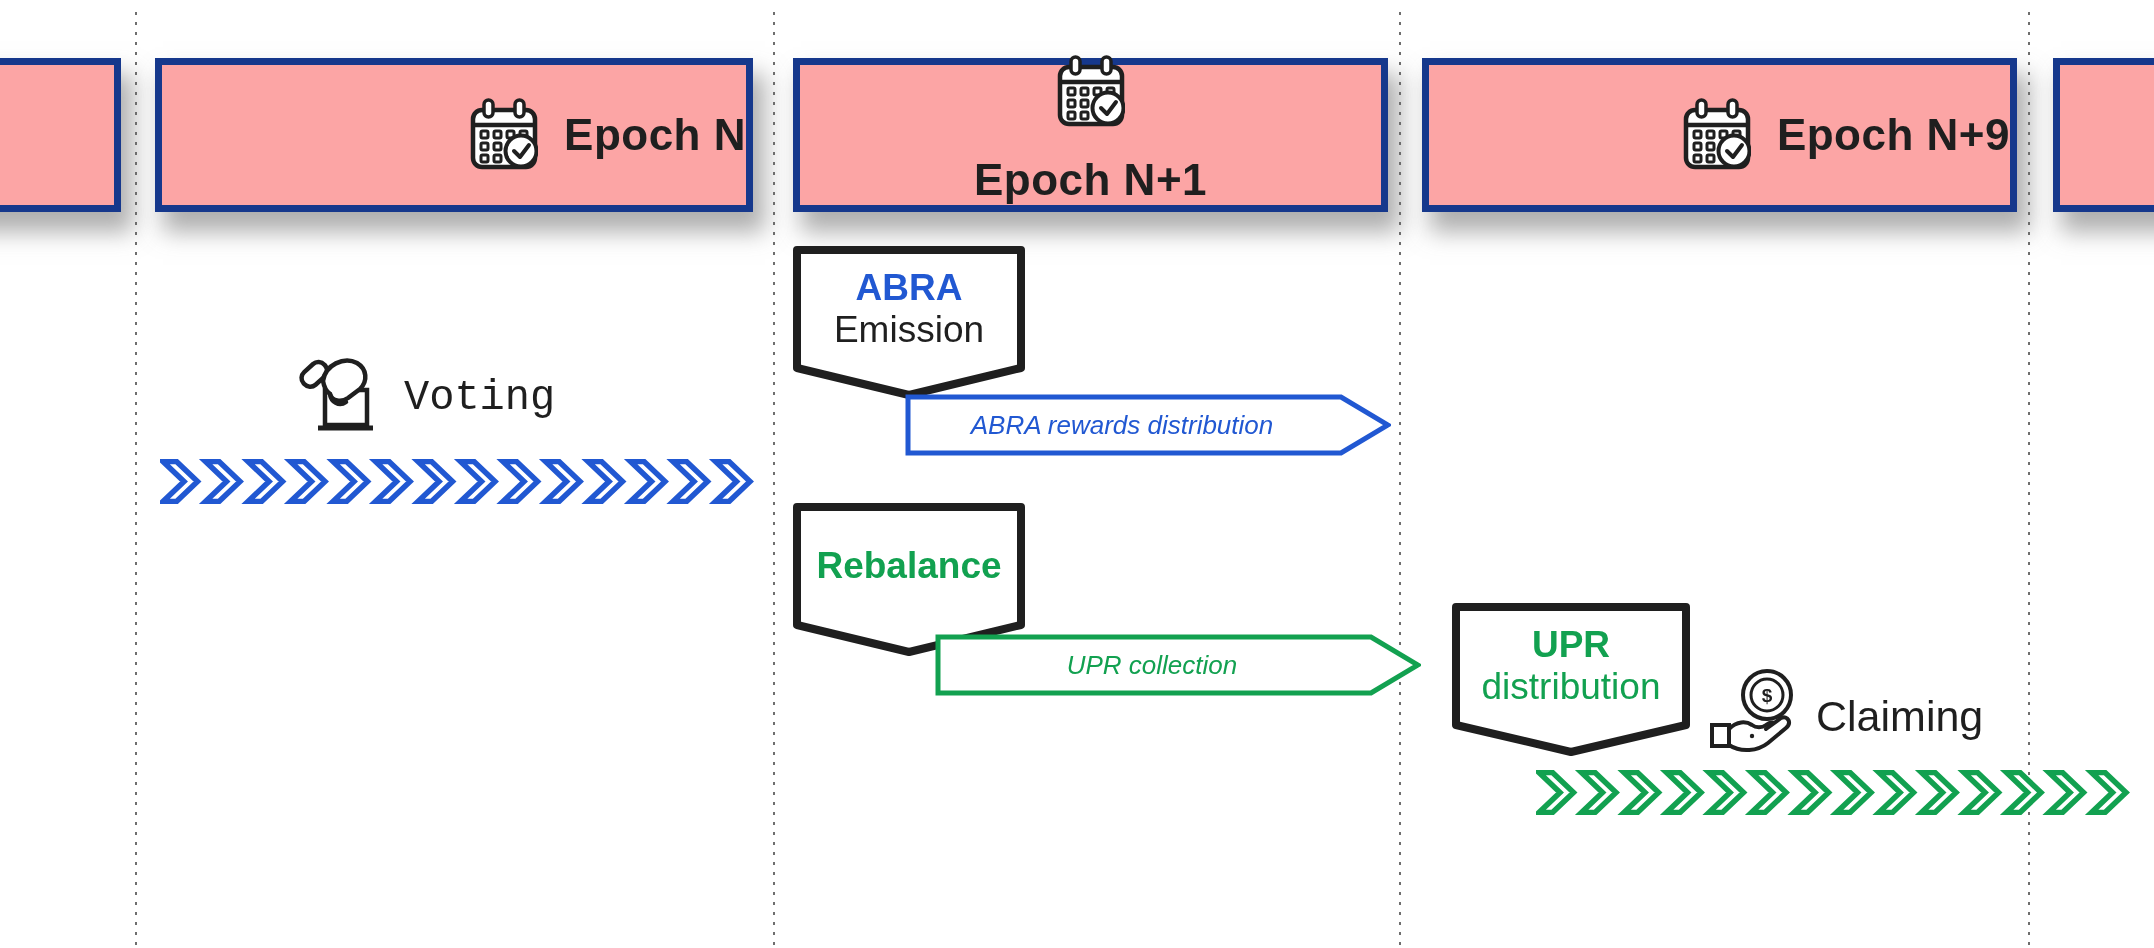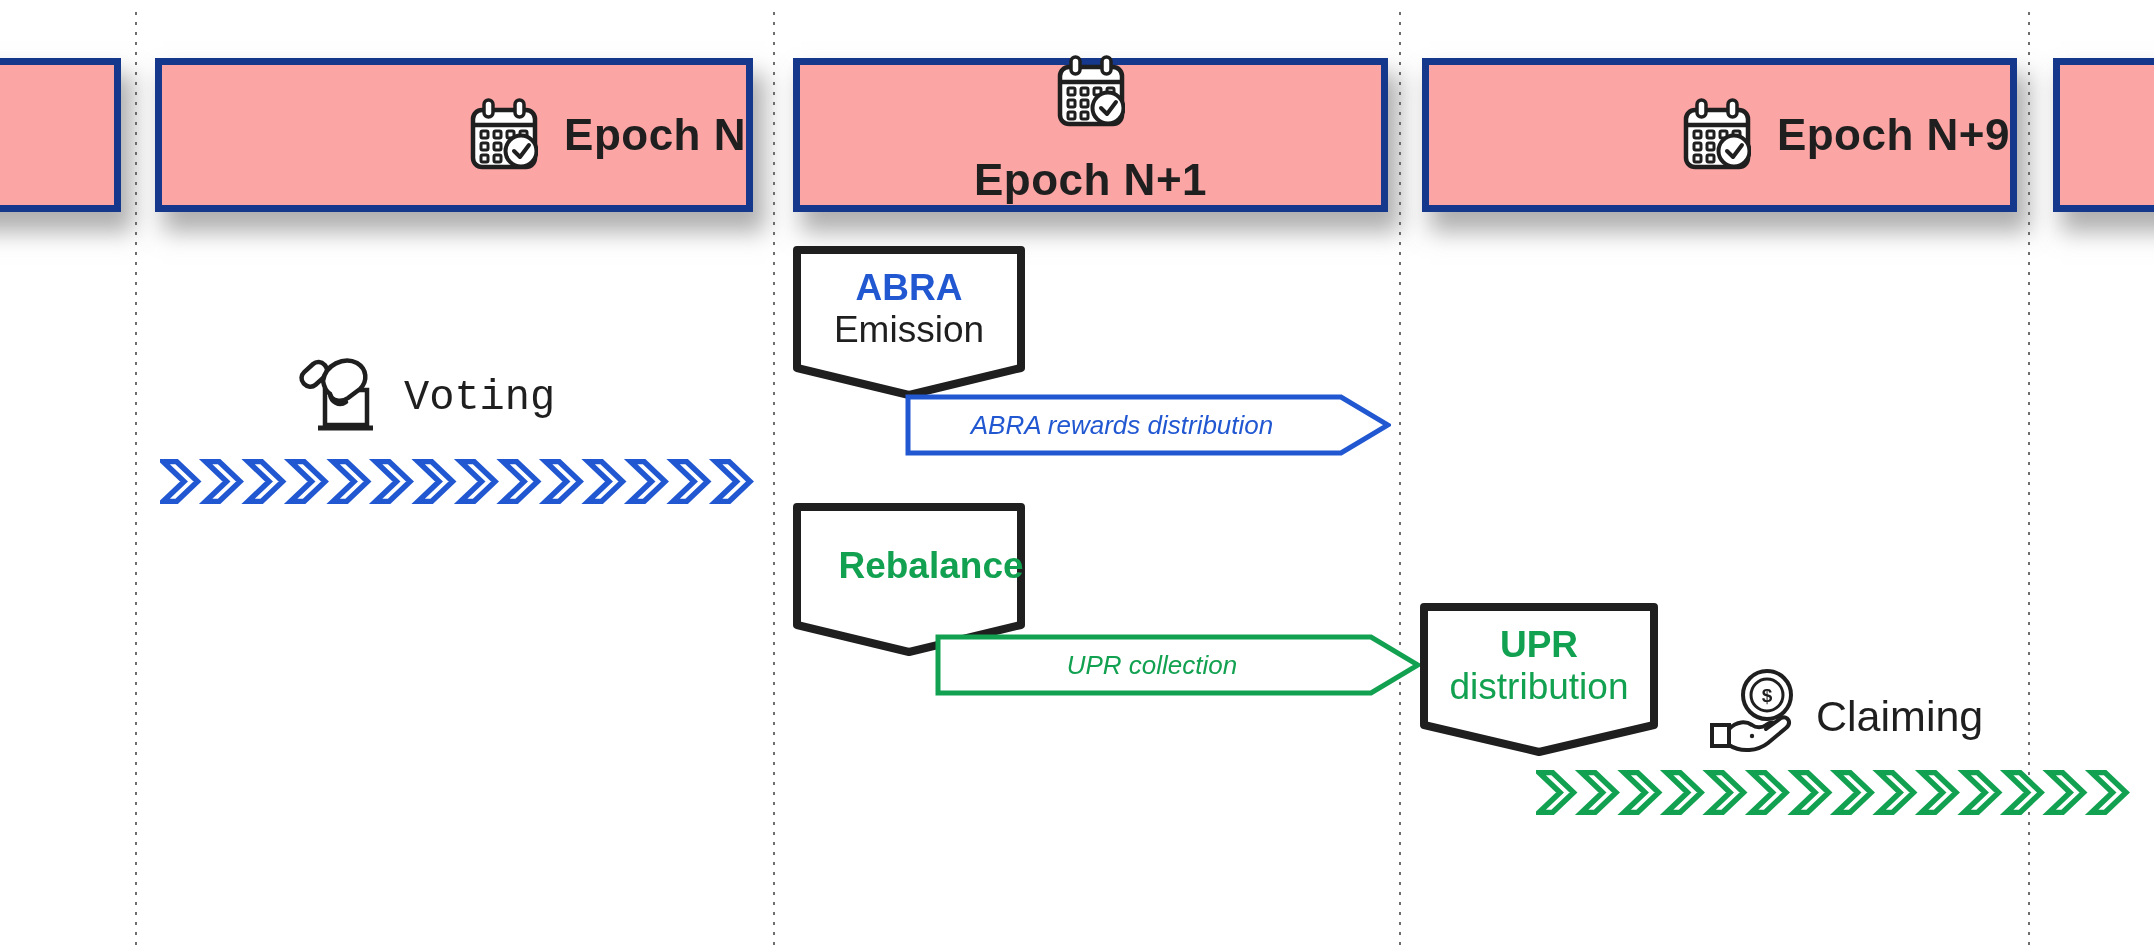--- a/index.html
+++ b/index.html
@@ -163,37 +163,37 @@
   </div>
 </div>
 
 <div class="proc-arrow" style="left:905px;top:394px;">
   <svg width="486" height="62" viewBox="0 0 486 62">
     <polygon points="3,3 436,3 483,31 436,59 3,59" fill="#ffffff" stroke="#2158d2" stroke-width="5" stroke-linejoin="miter"></polygon>
   </svg>
   <div class="arrow-label blue-text">ABRA rewards distribution</div>
 </div>
 
-<div class="banner" style="left:793px;top:503px;width:232px;height:154px;padding-left:44px;">
+<div class="banner" style="left:793px;top:503px;width:232px;height:154px;">
   <svg width="232" height="154" viewBox="0 0 232 154">
     <polygon points="4,4 228,4 228,122 116,149 4,122" fill="#ffffff" stroke="#1f1f1f" stroke-width="8" stroke-linejoin="round"></polygon>
   </svg>
   <div class="banner-text">
     <div class="banner-title green-text">Rebalance</div>
   </div>
 </div>
 
 <div class="proc-arrow" style="left:935px;top:634px;">
   <svg width="486" height="62" viewBox="0 0 486 62">
     <polygon points="3,3 436,3 483,31 436,59 3,59" fill="#ffffff" stroke="#12a150" stroke-width="5" stroke-linejoin="miter"></polygon>
   </svg>
   <div class="arrow-label green-text">UPR collection</div>
 </div>
 
-<div class="banner" style="left:1420px;top:603px;width:238px;height:154px;text-decoration:underline;">
+<div class="banner" style="left:1452px;top:603px;width:238px;height:154px;text-decoration:underline;">
   <svg width="238" height="154" viewBox="0 0 238 154">
     <polygon points="4,4 234,4 234,122 119,149 4,122" fill="#ffffff" stroke="#1f1f1f" stroke-width="8" stroke-linejoin="round"></polygon>
   </svg>
   <div class="banner-text">
     <div class="banner-title green-text">UPR</div>
     <div class="banner-subtitle green-text">distribution</div>
   </div>
 </div>
 
 <div class="abs" style="left:1710px;top:668px;">

